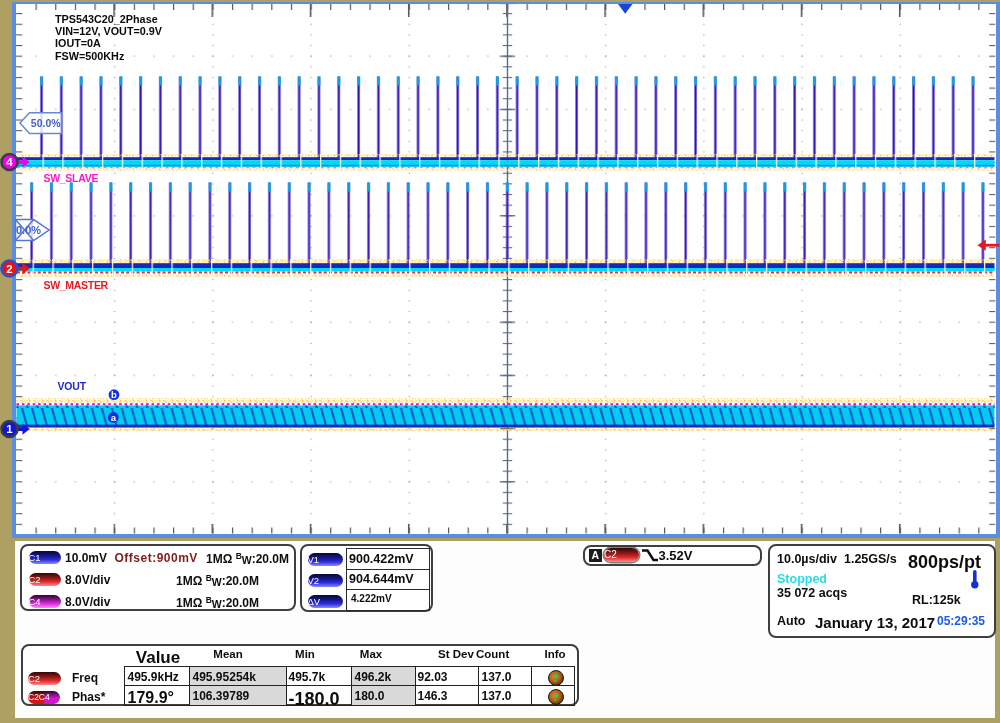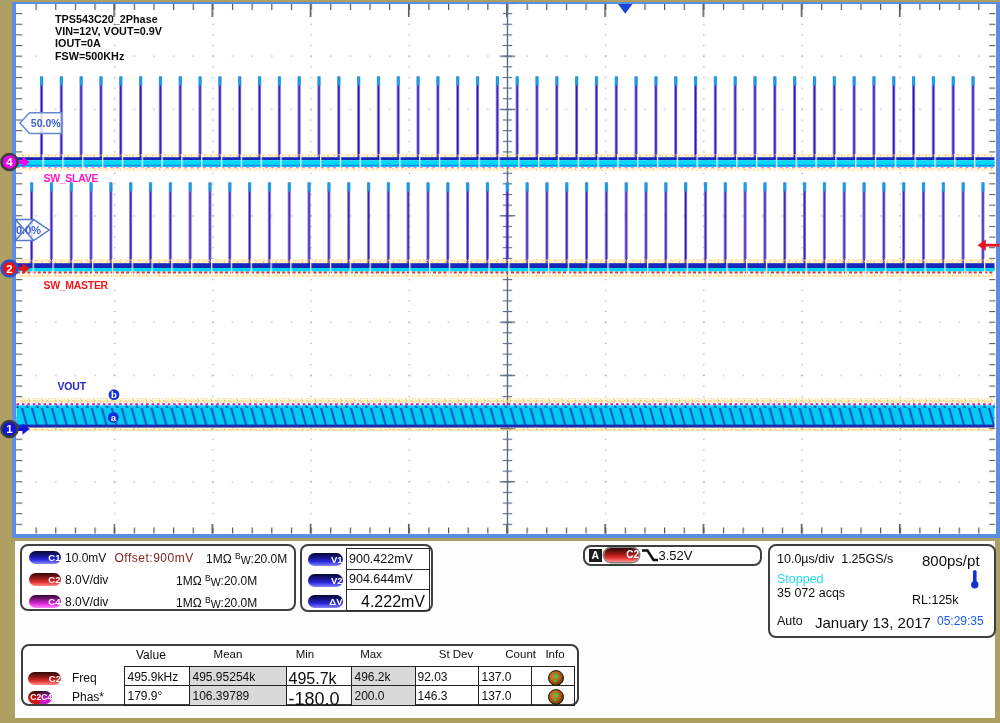--- a/index.html
+++ b/index.html
@@ -1,24 +1,24 @@
 <!DOCTYPE html>
 <html><head><meta charset="utf-8"><style>
 html,body{margin:0;padding:0}
 body{width:1000px;height:723px;position:relative;background:#ae9f62;font-family:"Liberation Sans",sans-serif;overflow:hidden}
 #frame{position:absolute;left:12px;top:1.5px;width:987.5px;height:536px;background:#5a8ee2}
 #plot{position:absolute;left:16px;top:4px;width:979.5px;height:529.5px;background:#ffffff}
 #panel{position:absolute;left:15px;top:541px;width:980px;height:177px;background:#fdfdfd}
 .box{position:absolute;background:#fff;border:2px solid #3f3f3f;border-radius:8px}
-.pill{position:absolute;border-radius:7px;color:#fff;font-weight:bold;text-align:right}
+.pill{position:absolute;border-radius:7px;color:#fff;font-weight:normal;text-align:left}
 .c1{background:linear-gradient(180deg,#08082e 0%,#16168f 38%,#2d2de0 68%,#8a8aff 100%)}
 .c2{background:linear-gradient(180deg,#2e0808 0%,#8f1616 38%,#e02d2d 68%,#ff8a8a 100%)}
 .c4{background:linear-gradient(180deg,#2e082e 0%,#8f168f 38%,#e02de0 68%,#ff8aff 100%)}
 .c24{background:linear-gradient(180deg,rgba(10,10,10,.85),rgba(255,255,255,0) 55%),linear-gradient(90deg,#d01818 0 46%,#d018d0 54% 100%)}
-.t{position:absolute;font-weight:normal;color:#0d0d0d;white-space:nowrap}
+.t{position:absolute;font-weight:bold;color:#0d0d0d;white-space:nowrap}
 sup.bb{font-size:8.5px;vertical-align:3.5px;letter-spacing:0}
 span.ww{font-size:10.5px;vertical-align:-1px}
 </style></head><body>
 <div id="frame"></div>
 <div id="plot"></div>
 <div id="panel"></div>
 <svg id="scope" style="position:absolute;left:0;top:0" width="1000" height="723" xmlns="http://www.w3.org/2000/svg" font-family="Liberation Sans, sans-serif">
 <defs>
 <pattern id="hdots" patternUnits="userSpaceOnUse" x="497.68" y="242.4" width="19.64" height="53.2">
         <circle cx="9.82" cy="26.6" r="0.75" fill="#959db2"></circle>
@@ -181,76 +181,76 @@
 
 <div class="box" style="left:300px;top:544px;width:129px;height:64px">
 <div class="pill c1" style="left:5.5px;top:6.5px;width:35px;height:13px;font-size:9.5px;line-height:13.5px">V1</div>
 <div class="pill c1" style="left:5.5px;top:27.5px;width:35px;height:13px;font-size:9.5px;line-height:13.5px">V2</div>
 <div class="pill c1" style="left:5.5px;top:48.5px;width:35px;height:13px;font-size:9.5px;line-height:13.5px">ΔV</div>
 <div style="position:absolute;left:44px;top:2px;width:82px;height:61px;border:1.5px solid #2a2a2a">
 <div class="t" style="left:2px;top:2.5px;font-size:12.5px">900.422mV</div>
 <div style="position:absolute;left:0;top:19.5px;width:100%;border-top:1.5px solid #2a2a2a"></div>
 <div class="t" style="left:2px;top:22.5px;font-size:12.5px">904.644mV</div>
 <div style="position:absolute;left:0;top:40px;width:100%;border-top:1.5px solid #2a2a2a"></div>
-<div class="t" style="left:14px;top:43.5px;font-size:16px">4.222mV</div>
+<div class="t" style="left:4px;top:43.5px;font-size:10px">4.222mV</div>
 </div>
 </div>
 
 <div class="box" style="left:583px;top:545px;width:175px;height:16.5px">
 <div style="position:absolute;left:3.5px;top:1.5px;width:13.5px;height:13.5px;background:#1c1c1c;color:#fff;font-weight:bold;font-size:10.5px;text-align:center;line-height:13.5px">A</div>
 <div class="pill c2" style="left:19px;top:1px;width:35px;height:14px;font-size:10px;line-height:14.5px;box-shadow:0 0 0 1.5px rgba(20,30,20,0.55)">C2</div>
 <svg style="position:absolute;left:56px;top:1px" width="18" height="15">
       <path d="M1,2.5 H6.5 L12.5,12 H17" stroke="#0d0d0d" stroke-width="2.4" fill="none"></path>
     </svg>
 <div class="t" style="left:73.5px;top:0.5px;font-size:13px">3.52V</div>
 </div>
 
 <div class="box" style="left:768px;top:543.5px;width:224px;height:90px">
 <div class="t" style="left:7px;top:6px;font-size:12.5px">10.0µs/div&nbsp;&nbsp;1.25GS/s</div>
-<div class="t" style="left:152px;top:6px;font-size:15px">800ps/pt</div>
+<div class="t" style="left:138px;top:6px;font-size:18px">800ps/pt</div>
 <div class="t" style="left:7px;top:26.5px;font-size:12.5px;color:#26dce8">Stopped</div>
 <svg style="position:absolute;left:198px;top:23px" width="14" height="24">
       <rect x="5" y="1" width="3.6" height="13" rx="1.8" fill="#1630d2"></rect>
       <circle cx="6.8" cy="15.8" r="3.7" fill="#1630d2"></circle>
     </svg>
 <div class="t" style="left:7px;top:40px;font-size:12.5px">35 072 acqs</div>
 <div class="t" style="left:142px;top:47.5px;font-size:12.5px">RL:125k</div>
 <div class="t" style="left:7px;top:68px;font-size:12.5px">Auto</div>
 <div class="t" style="left:45px;top:68px;font-size:15px">January 13, 2017</div>
 <div class="t" style="left:167px;top:68px;font-size:12px;color:#1a5af2">05:29:35</div>
 </div>
 
 <div class="box" style="left:21px;top:644px;width:554px;height:58px">
-<div class="t" style="left:113px;top:1.5px;width:60px;font-size:12px;text-align:left">Value</div>
+<div class="t" style="left:105px;top:1.5px;width:60px;font-size:17px;text-align:center">Value</div>
 <div class="t" style="left:175px;top:1.5px;width:60px;font-size:11.5px;text-align:center">Mean</div>
 <div class="t" style="left:252px;top:1.5px;width:60px;font-size:11.5px;text-align:center">Min</div>
 <div class="t" style="left:318px;top:1.5px;width:60px;font-size:11.5px;text-align:center">Max</div>
 <div class="t" style="left:403px;top:1.5px;width:60px;font-size:11.5px;text-align:center">St Dev</div>
-<div class="t" style="left:453px;top:1.5px;width:60px;font-size:11.5px;text-align:right">Count</div>
+<div class="t" style="left:453px;top:1.5px;width:60px;font-size:11.5px;text-align:left">Count</div>
 <div class="t" style="left:502px;top:1.5px;width:60px;font-size:11.5px;text-align:center">Info</div>
 <div class="pill c2" style="left:5px;top:26px;width:33px;height:12.5px;font-size:9.5px;line-height:13px">C2</div>
 <div class="t" style="left:49px;top:25px;font-size:12px">Freq</div>
-<div class="pill c24" style="left:5px;top:45px;width:24px;height:12.5px;font-size:8.5px;line-height:13px;letter-spacing:0">C2C4</div>
+<div class="pill c24" style="left:5px;top:45px;width:32px;height:12.5px;font-size:8.5px;line-height:13px;letter-spacing:0">C2C4</div>
 <div class="t" style="left:49px;top:44px;font-size:12px">Phas*</div>
 <div style="position:absolute;left:100.5px;top:20px;width:449px;height:37.5px;border:1.5px solid #222">
 <div style="position:absolute;left:64.5px;top:0;width:96px;height:100%;background:#d9d9d9;border-left:1px solid #222;border-right:1px solid #222"></div>
 <div style="position:absolute;left:226.5px;top:0;width:63px;height:100%;background:#d9d9d9;border-left:1px solid #222;border-right:1px solid #222"></div>
 <div style="position:absolute;left:353.5px;top:0;height:100%;border-left:1px solid #222"></div>
 <div style="position:absolute;left:406.5px;top:0;height:100%;border-left:1px solid #222"></div>
 <div style="position:absolute;left:0;top:18px;width:100%;border-top:1.5px solid #222"></div>
 <div class="t" style="left:3px;top:2.5px;font-size:12px">495.9kHz</div>
 <div class="t" style="left:68px;top:2.5px;font-size:12px">495.95254k</div>
-<div class="t" style="left:164px;top:2.5px;font-size:16px">495.7k</div>
+<div class="t" style="left:164px;top:2.5px;font-size:12px">495.7k</div>
 <div class="t" style="left:230px;top:2.5px;font-size:12px">496.2k</div>
 <div class="t" style="left:293px;top:2.5px;font-size:12px">92.03</div>
 <div class="t" style="left:357px;top:2.5px;font-size:12px">137.0</div>
-<div class="t" style="left:3px;top:21.5px;font-size:12px">179.9°</div>
+<div class="t" style="left:3px;top:21.5px;font-size:16px">179.9°</div>
 <div class="t" style="left:68px;top:21.5px;font-size:12px">106.39789</div>
 <div class="t" style="left:164px;top:21.5px;font-size:18px">-180.0</div>
-<div class="t" style="left:230px;top:21.5px;font-size:12px">200.0</div>
+<div class="t" style="left:230px;top:21.5px;font-size:12px">180.0</div>
 <div class="t" style="left:293px;top:21.5px;font-size:12px">146.3</div>
 <div class="t" style="left:357px;top:21.5px;font-size:12px">137.0</div>
 <div class="info" style="position:absolute;left:423px;top:2.5px"></div>
 <div class="info" style="position:absolute;left:423px;top:21.5px"></div>
 </div>
 </div>
 <style>
 .info{width:14px;height:14px;border-radius:50%;background:radial-gradient(circle at 42% 40%,#e8922c 0%,#c06414 40%,#7a400e 66%,#2a1a06 90%,#151008 100%);border:1px solid #1a1a1a}
 .info::after{content:"?";position:absolute;left:4.2px;top:0.4px;color:#2fe070;font-weight:bold;font-size:12px;font-family:"Liberation Serif",serif;text-shadow:0 0 1px #0a5a28;}
 </style>

